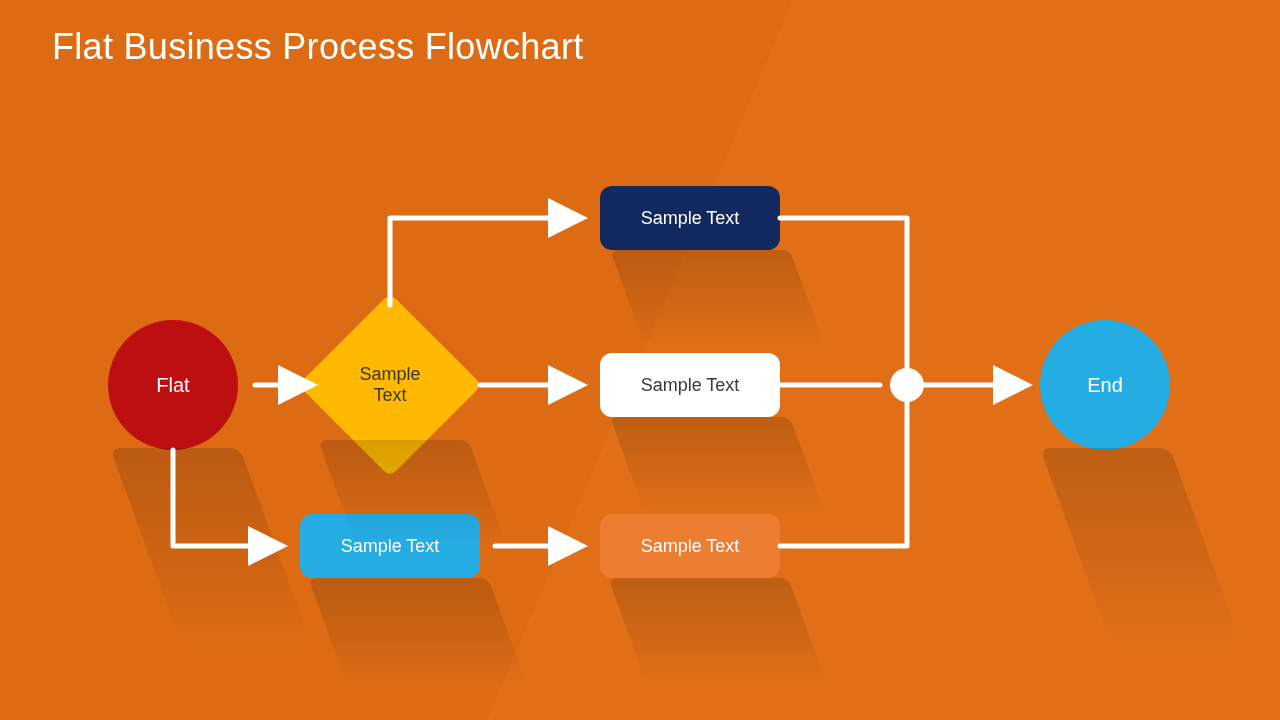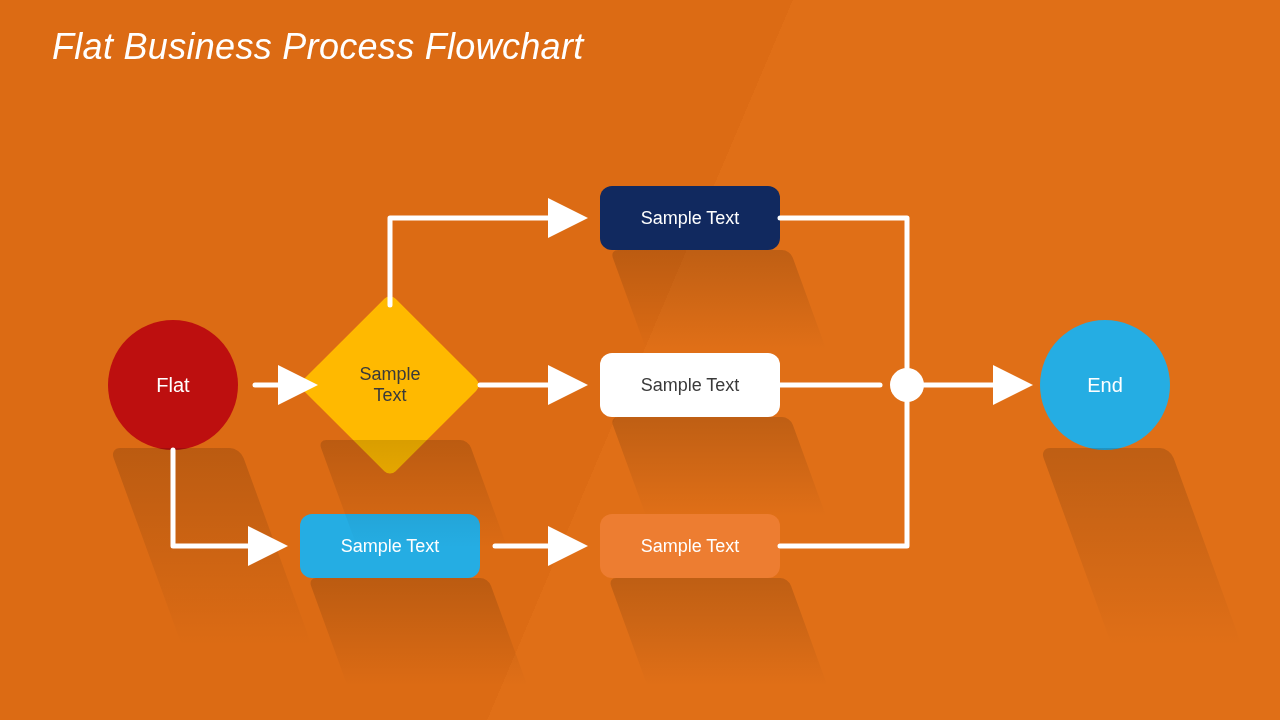--- a/index.html
+++ b/index.html
@@ -10,21 +10,20 @@
   .bg::after {
     content: "";
     position: absolute; inset: 0;
     background: linear-gradient(113deg, #dc6b14 0 50%, #e06f17 50% 100%);
   }
 
   .title {
     position: absolute; left: 52px; top: 26px;
     color: #ffffff; font-size: 36px; font-weight: 300; letter-spacing: .3px;
     z-index: 5;
-    font-style: italic;
   }
 
   .stage { position: absolute; inset: 0; z-index: 3; }
 
   
   .circle {
     position: absolute; width: 130px; height: 130px; border-radius: 50%;
     display: flex; align-items: center; justify-content: center; color: #fff; font-size: 20px;
   }
   .circle.start { left: 108px; top: 320px; background: #bd0f0f; color: #fff; }

